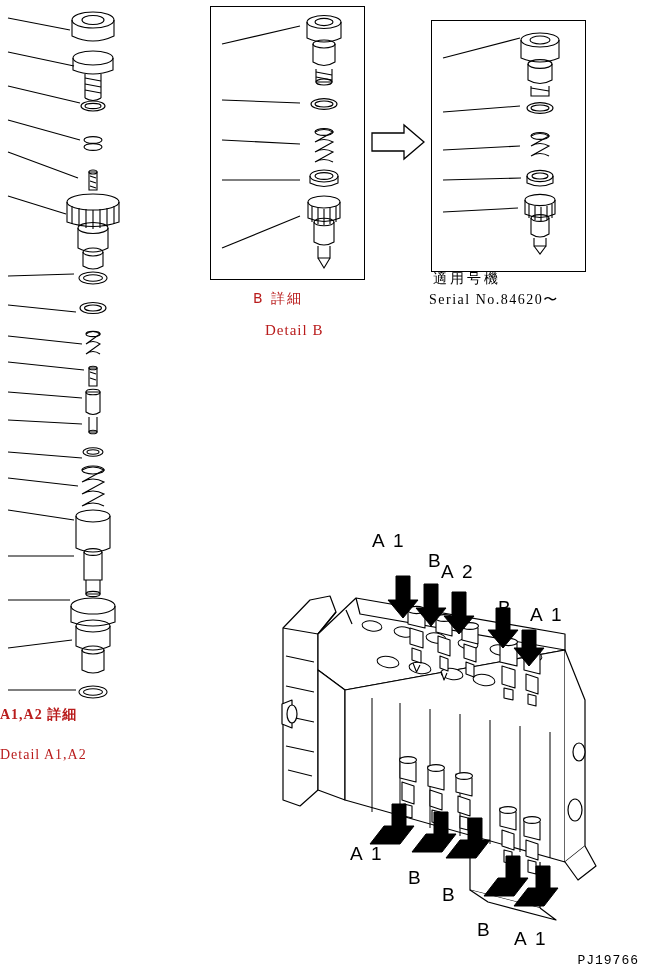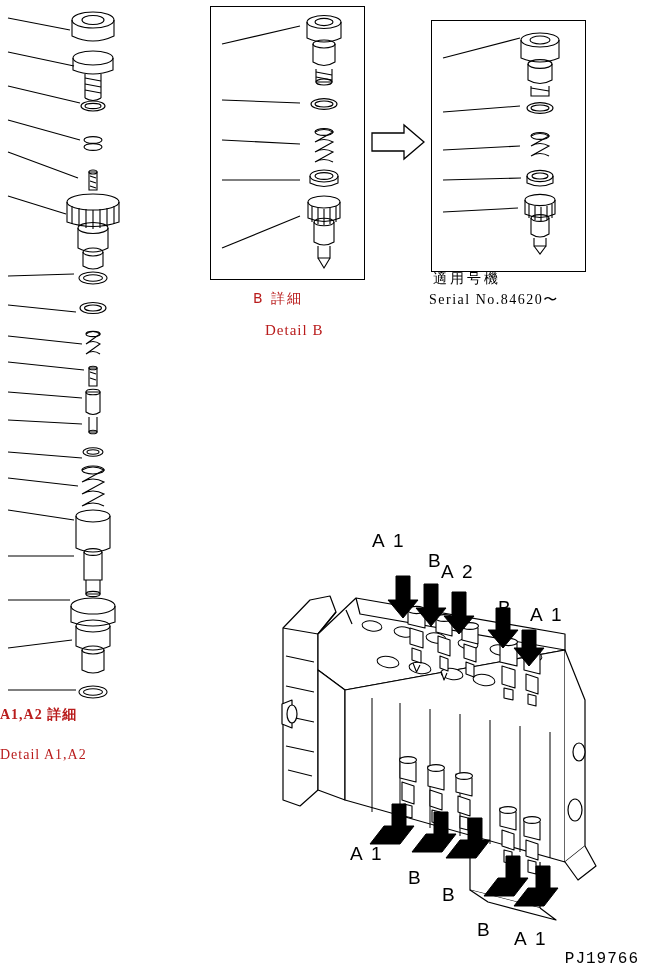--- a/index.html
+++ b/index.html
@@ -32,21 +32,21 @@
     top: 0;
     width: 647px;
     height: 974px;
     pointer-events: none;
   }
   .partnum {
     position: absolute;
     right: 8px;
     bottom: 6px;
     font-family: "Liberation Mono", monospace;
-    font-size: 16px;
+    font-size: 13px;
     letter-spacing: 1px;
     margin-top: 48px;
   }
   .jp {
     font-family: "DejaVu Sans", sans-serif;
   }
   .callout {
     position: absolute;
     font-family: Liberation Sans, sans-serif;
     font-size: 19px;

